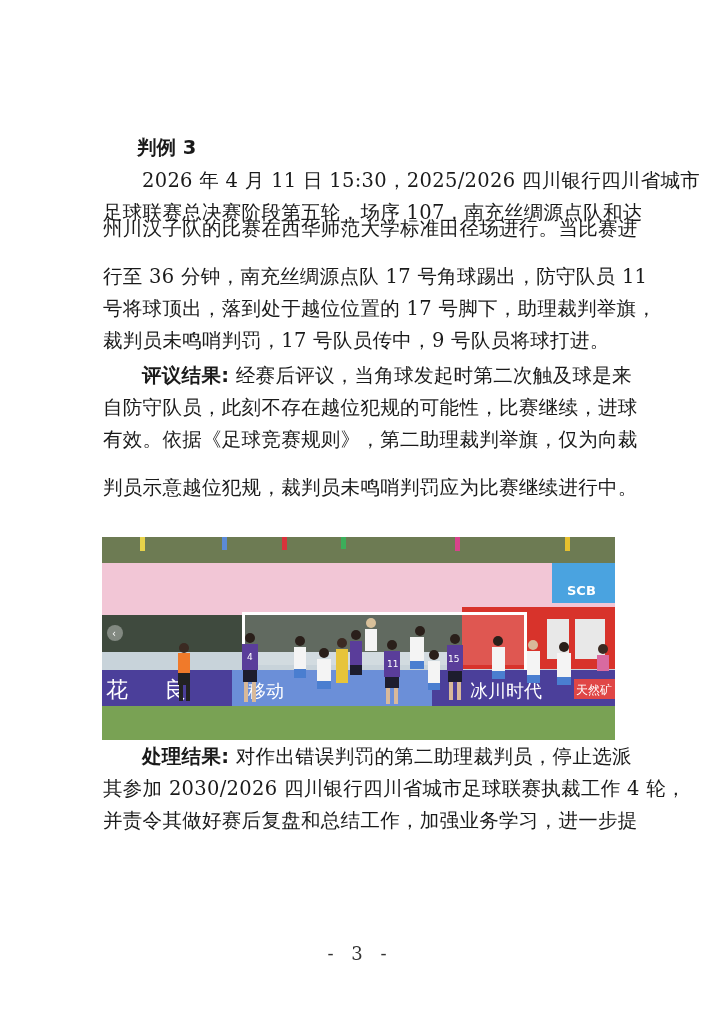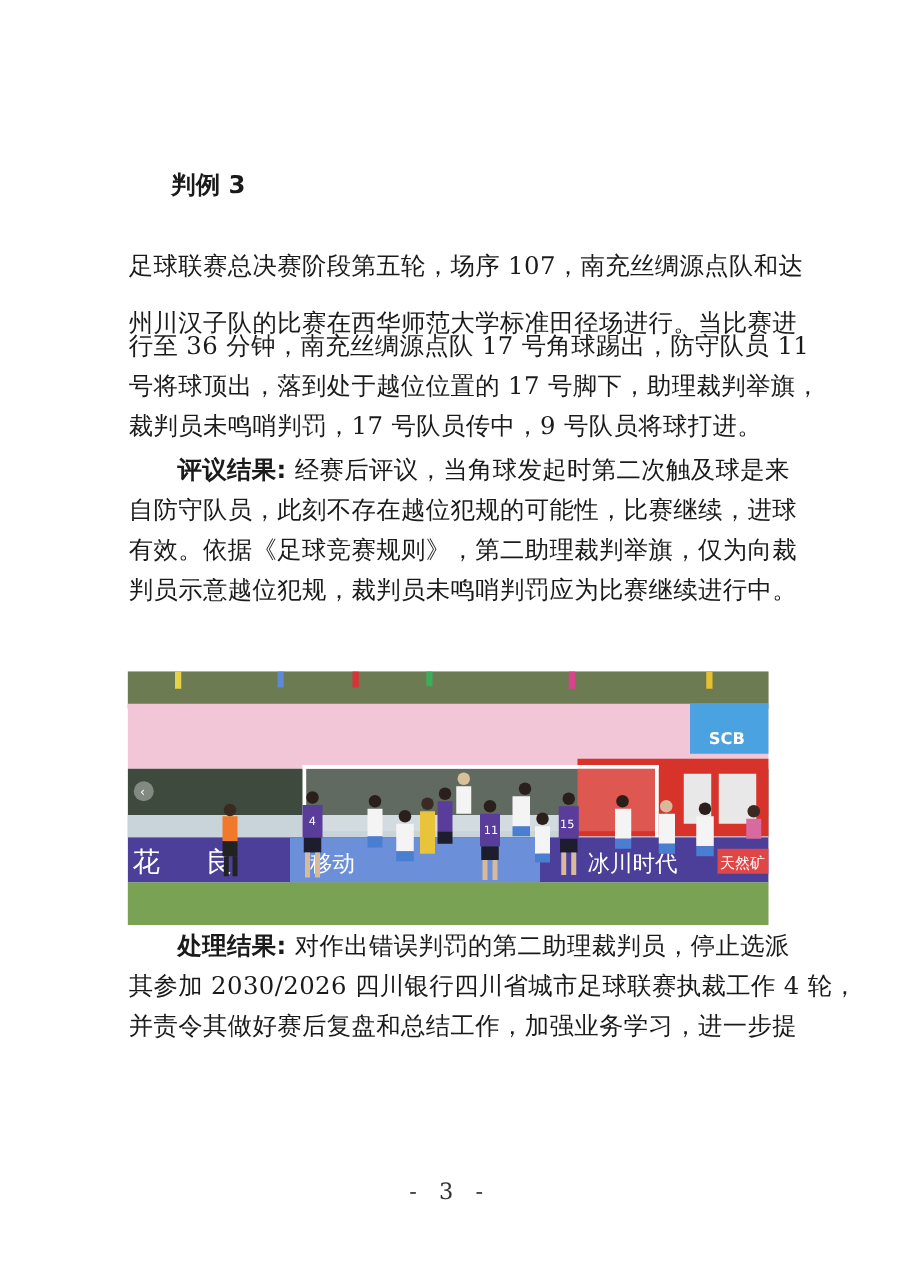--- a/index.html
+++ b/index.html
@@ -26,30 +26,31 @@
     font-size: 18px; color: #333; letter-spacing: 6px;
   }
 </style>
 </head>
 <body>
 
 <div class="page">
 
   <div class="title bold">判例 3</div>
 
+  <div class="line indent" style="top:165px">2026 年 4 月 11 日 15:30，2025/2026 四川银行四川省城市</div>
   <div class="line" style="top:197px">足球联赛总决赛阶段第五轮，场序 107，南充丝绸源点队和达</div>
-  <div class="line" style="top:243px">州川汉子队的比赛在西华师范大学标准田径场进行。当比赛进</div>
+  <div class="line" style="top:213px">州川汉子队的比赛在西华师范大学标准田径场进行。当比赛进</div>
   <div class="line" style="top:261px">行至 36 分钟，南充丝绸源点队 17 号角球踢出，防守队员 11</div>
   <div class="line" style="top:293px">号将球顶出，落到处于越位位置的 17 号脚下，助理裁判举旗，</div>
   <div class="line short" style="top:325px">裁判员未鸣哨判罚，17 号队员传中，9 号队员将球打进。</div>
 
   <div class="line indent" style="top:360px"><span class="bold">评议结果:</span><span> 经赛后评议，当角球发起时第二次触及球是来</span></div>
   <div class="line" style="top:392px">自防守队员，此刻不存在越位犯规的可能性，比赛继续，进球</div>
   <div class="line" style="top:424px">有效。依据《足球竞赛规则》，第二助理裁判举旗，仅为向裁</div>
-  <div class="line" style="top:456px">判员示意越位犯规，裁判员未鸣哨判罚应为比赛继续进行中。</div>
+  <div class="line" style="top:472px">判员示意越位犯规，裁判员未鸣哨判罚应为比赛继续进行中。</div>
 
   <div class="photo">
     <svg width="513" height="203" viewBox="0 0 513 203" xmlns="http://www.w3.org/2000/svg">
 
       <rect x="0" y="0" width="513" height="30" fill="#5c6b45"></rect>
       <rect x="0" y="0" width="513" height="30" fill="#7d8b62" opacity="0.5"></rect>
 
       <rect x="38" y="0" width="5" height="14" fill="#e6d24a"></rect>
       <rect x="120" y="0" width="5" height="13" fill="#5b8ad6"></rect>
       <rect x="180" y="0" width="5" height="13" fill="#d8333b"></rect>

